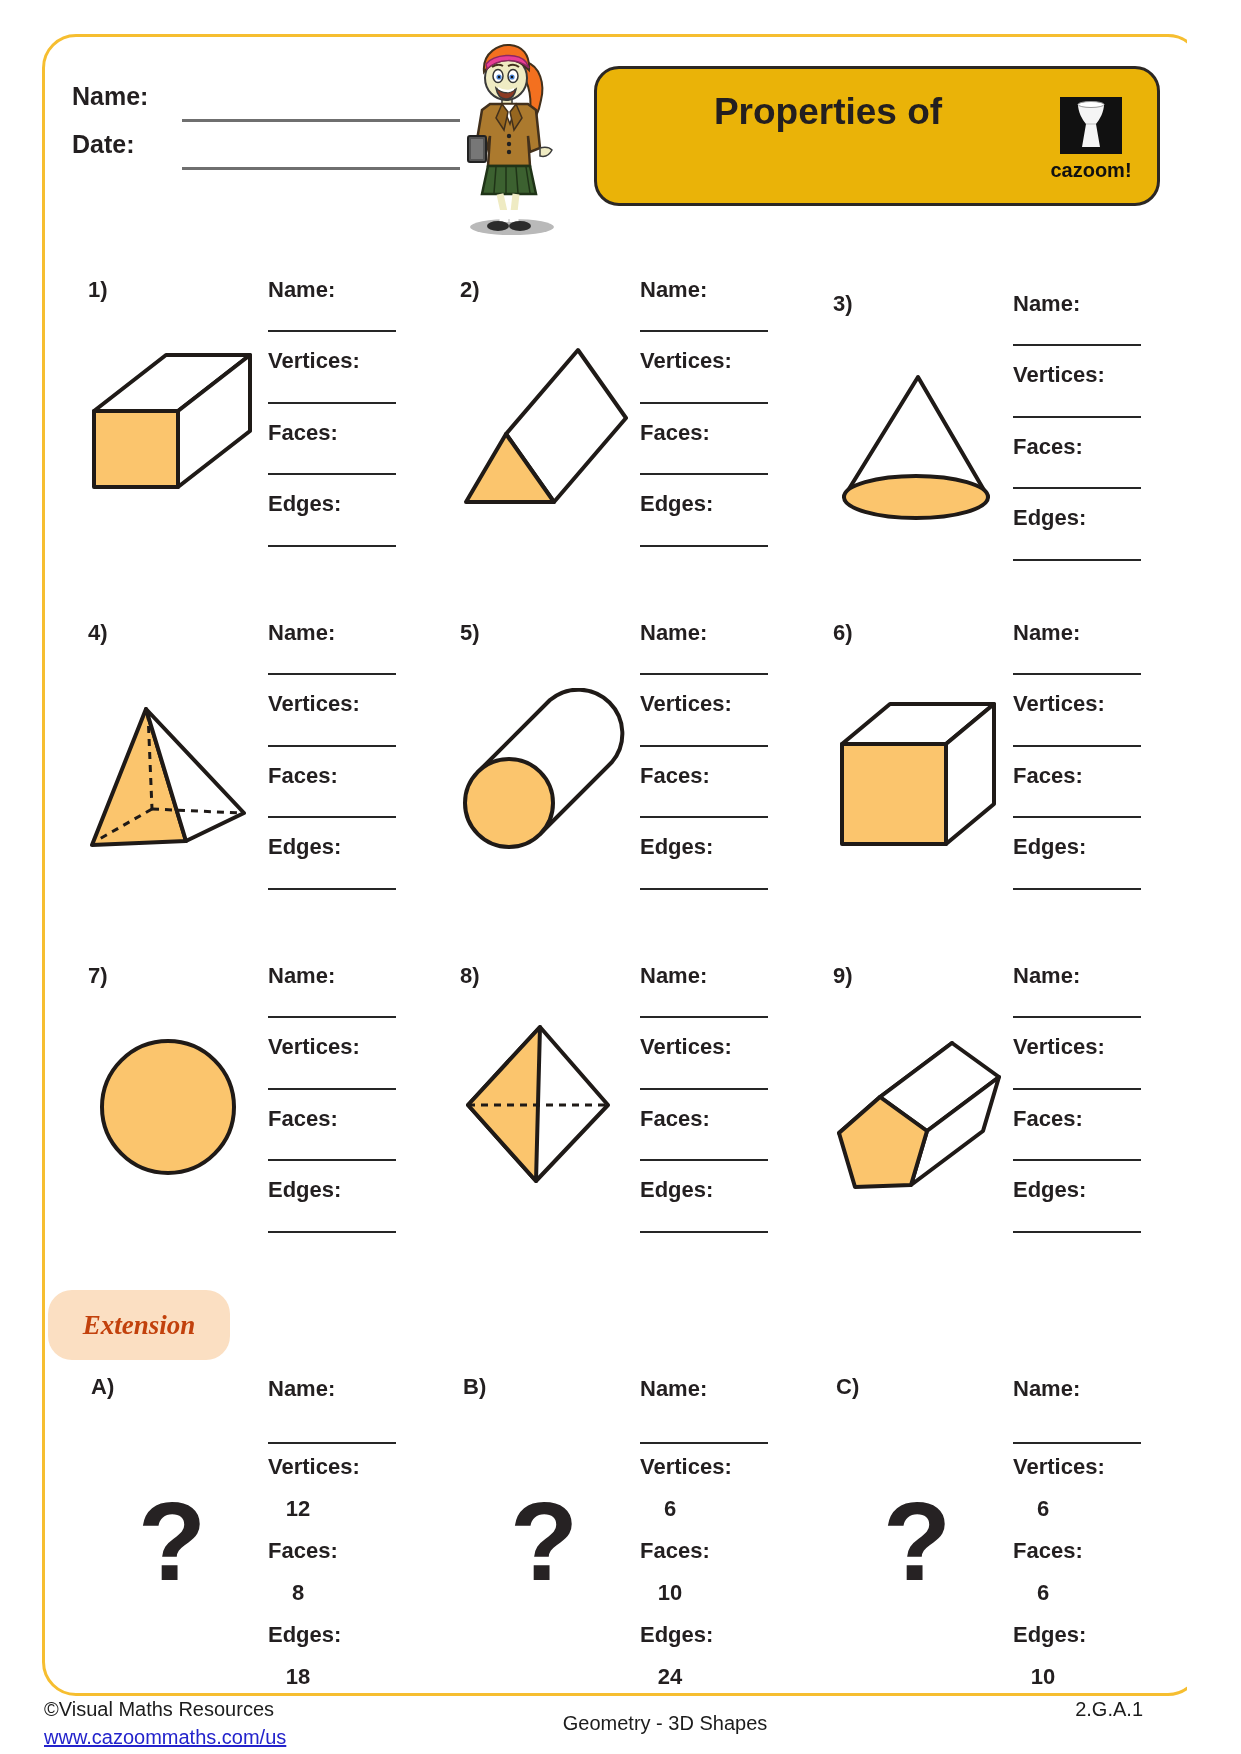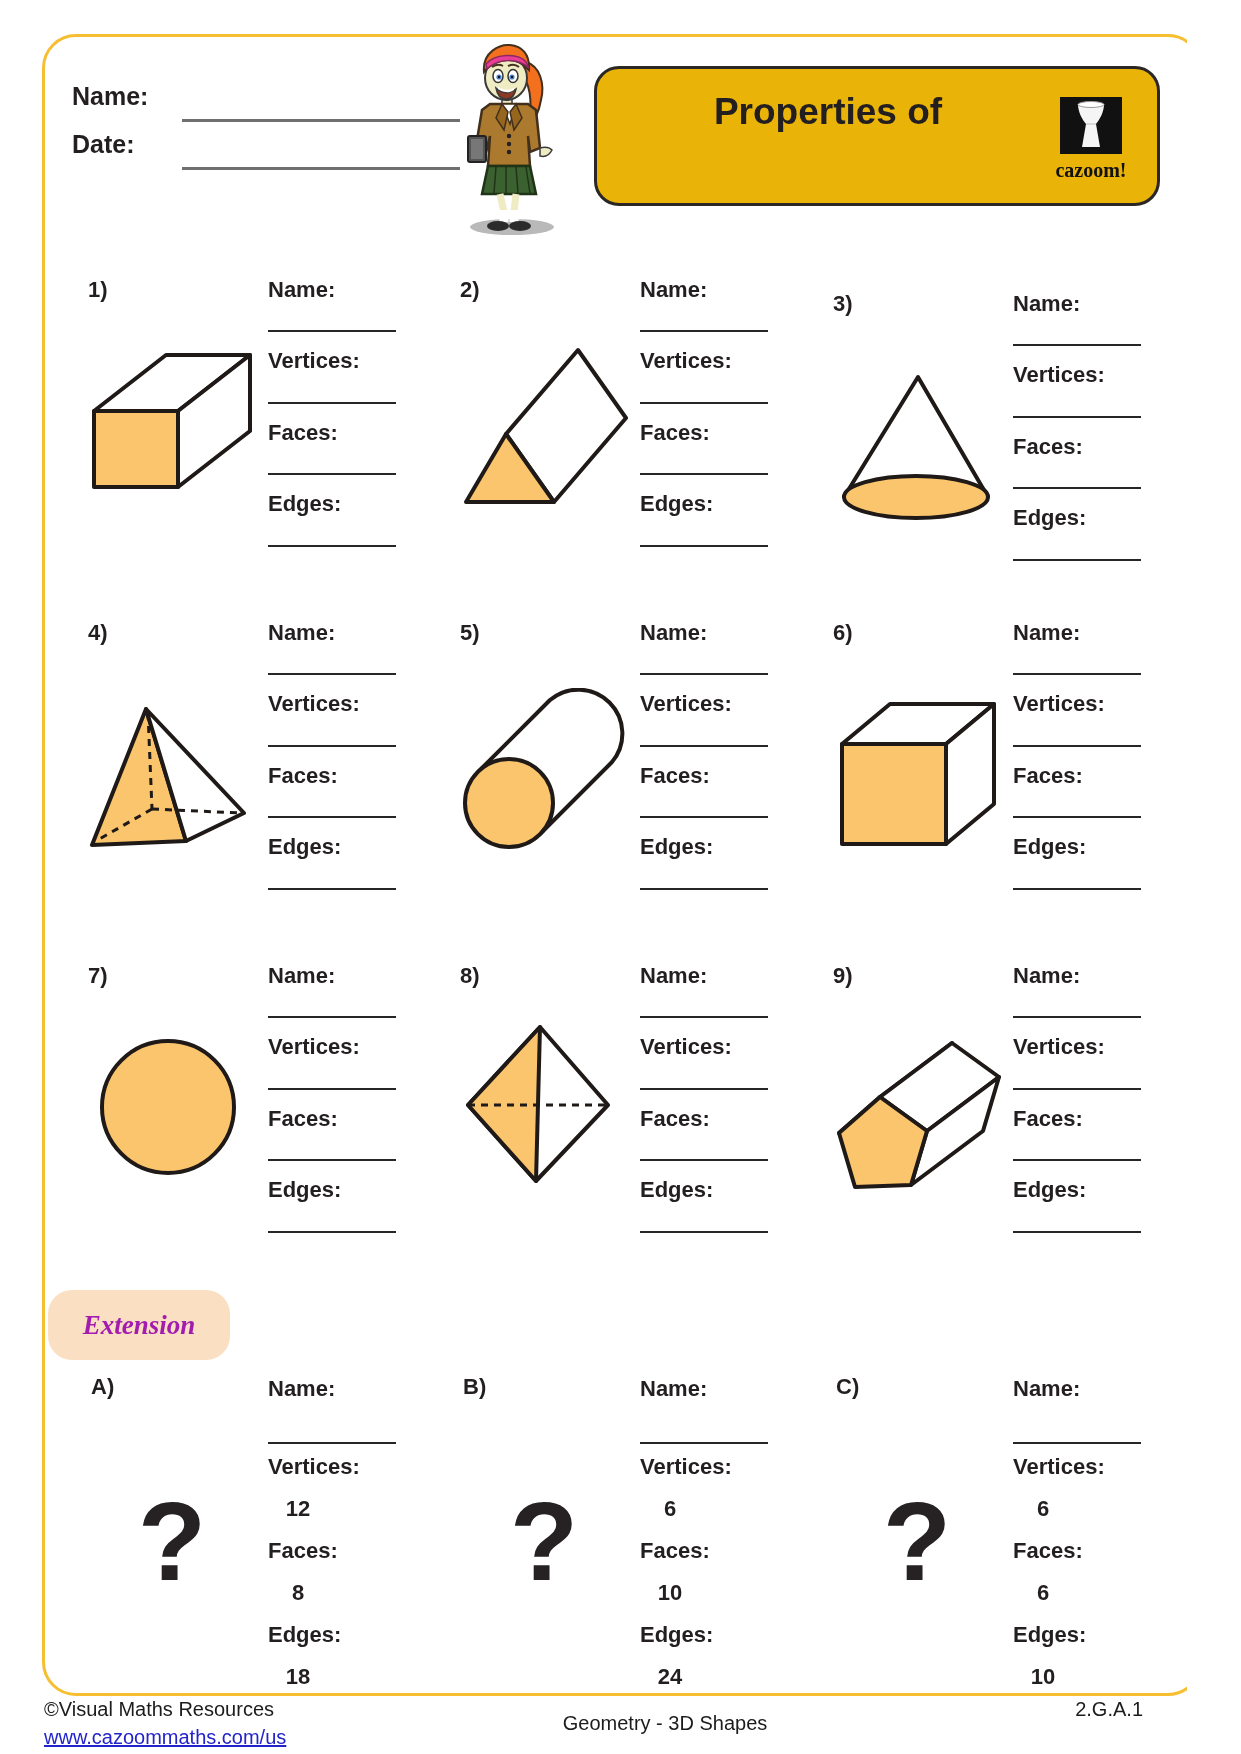--- a/index.html
+++ b/index.html
@@ -9,40 +9,40 @@
   .border-frame{position:absolute;left:42px;top:34px;width:1154px;height:1656px;
         border:3px solid #F6BE30;border-radius:34px;}
   
   .hdr-label{position:absolute;left:72px;font-weight:bold;font-size:25px;}
   .hdr-line{position:absolute;left:182px;width:278px;border-top:3px solid #6f6f6f;}
   .title-box{position:absolute;left:594px;top:66px;width:566px;height:140px;background:#eab308;
         border:3px solid #2B2724;border-radius:25px;box-sizing:border-box;}
   .title-text{position:absolute;left:16px;top:20px;width:430px;text-align:center;
         font-weight:bold;font-size:37px;line-height:46px;color:#231F20;}
   .logo{position:absolute;right:14px;top:28px;width:104px;text-align:center;}
-  .logo-text{font-family:Liberation Serif, serif;font-weight:bold;font-size:20px;margin-top:1px;color:#111;}
+  .logo-text{font-family:Liberation Sans, sans-serif;font-weight:bold;font-size:20px;margin-top:1px;color:#111;}
   
   .q{position:absolute;width:350px;height:300px;}
   .qnum{position:absolute;left:0;top:0;font-weight:bold;font-size:22px;}
   .fields{position:absolute;left:180px;top:0;width:150px;height:280px;}
   .flabel{position:absolute;left:0;font-weight:bold;font-size:22px;white-space:nowrap;}
   .fl1{top:0;}.fl2{top:71px;}.fl3{top:143px;}.fl4{top:214px;}
   .ul{position:absolute;left:0;width:128px;border-top:2px solid #262626;}
   .u1{top:53px;}.u2{top:125px;}.u3{top:196px;}.u4{top:268px;}
   .shape{position:absolute;}
   .shape polygon,.shape rect,.shape ellipse,.shape circle,.shape path{
         stroke:#1F1A17;stroke-width:4;stroke-linejoin:round;}
   .shape .dash path{fill:none;stroke:#1F1A17;stroke-width:3;stroke-dasharray:7 6;}
   .f-orange{fill:#FBC56D;}
   .f-white{fill:#ffffff;}
   
   .ext-box{position:absolute;left:48px;top:1290px;width:182px;height:70px;background:#FBDFC2;
         border-radius:24px;display:flex;align-items:center;justify-content:center;}
   .ext-label{font-family:"Liberation Serif",serif;font-style:italic;font-weight:bold;
-        font-size:27px;color:#a21caf;}
+        font-size:27px;color:#c2410c;}
   .ext-text{position:absolute;left:252px;width:800px;font-family:"Liberation Serif",serif;
         font-style:italic;font-size:24px;color:#2e2a29;}
   .ext-item{position:absolute;width:330px;height:310px;top:1374px;}
   .eletter{position:absolute;left:3px;top:0;font-weight:bold;font-size:22px;}
   .qmark{position:absolute;left:34px;top:112px;width:100px;text-align:center;
         font-size:112px;font-weight:bold;line-height:1;color:#262223;}
   .efields{position:absolute;left:180px;top:0;width:150px;}
   .eflabel{position:absolute;left:0;font-weight:bold;font-size:22px;white-space:nowrap;}
   .evalue{position:absolute;left:0;width:60px;text-align:center;font-weight:bold;font-size:22px;}
   .e-name{top:2px;}.e-uline{top:68px;}

